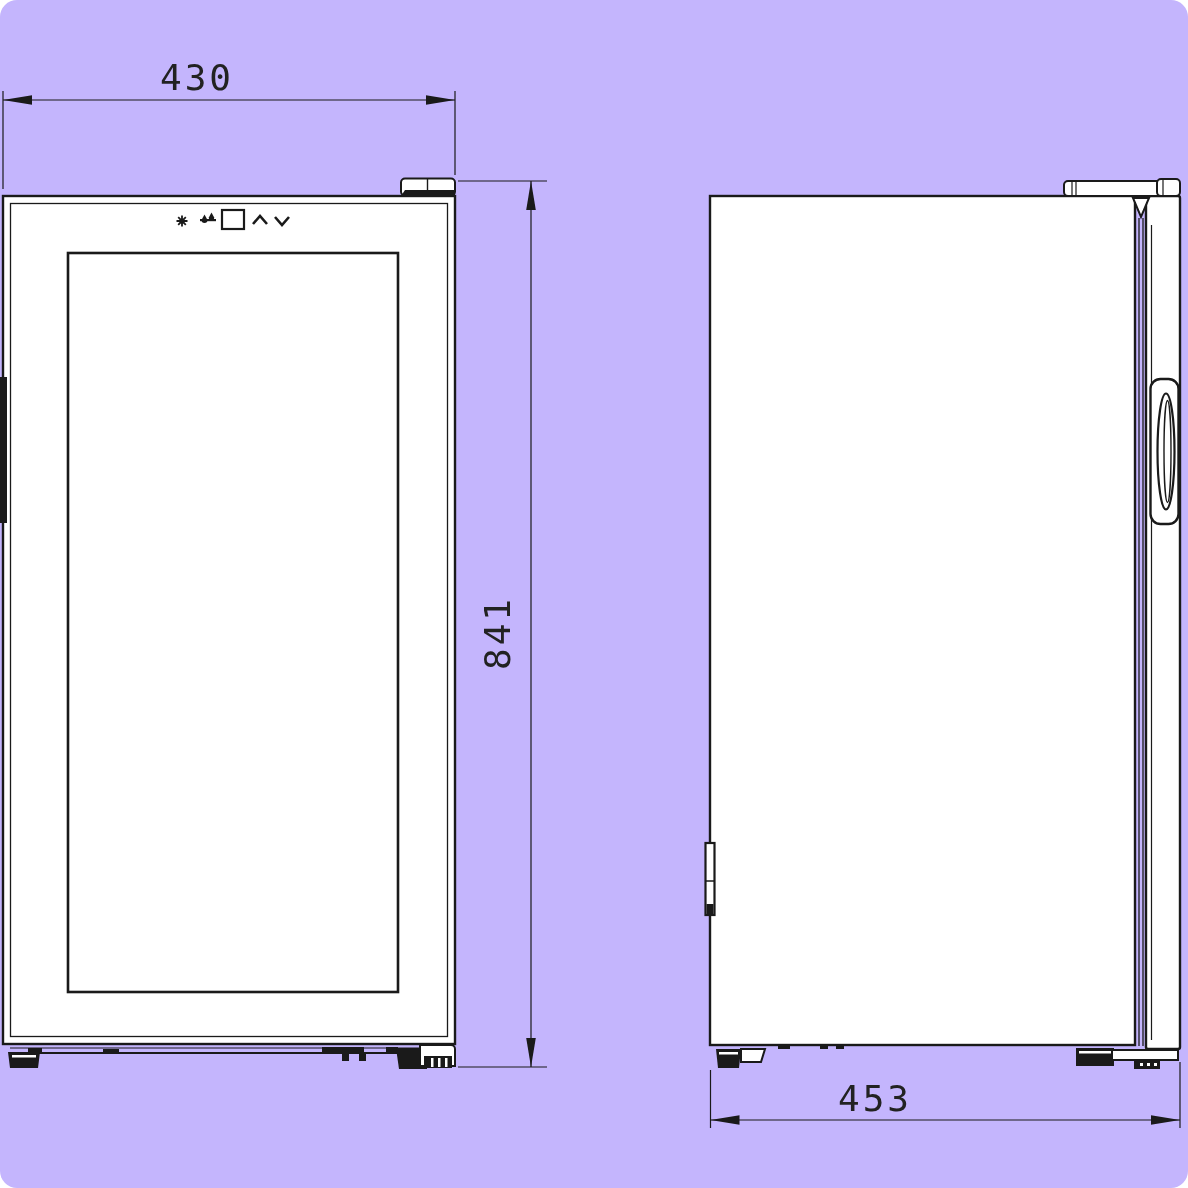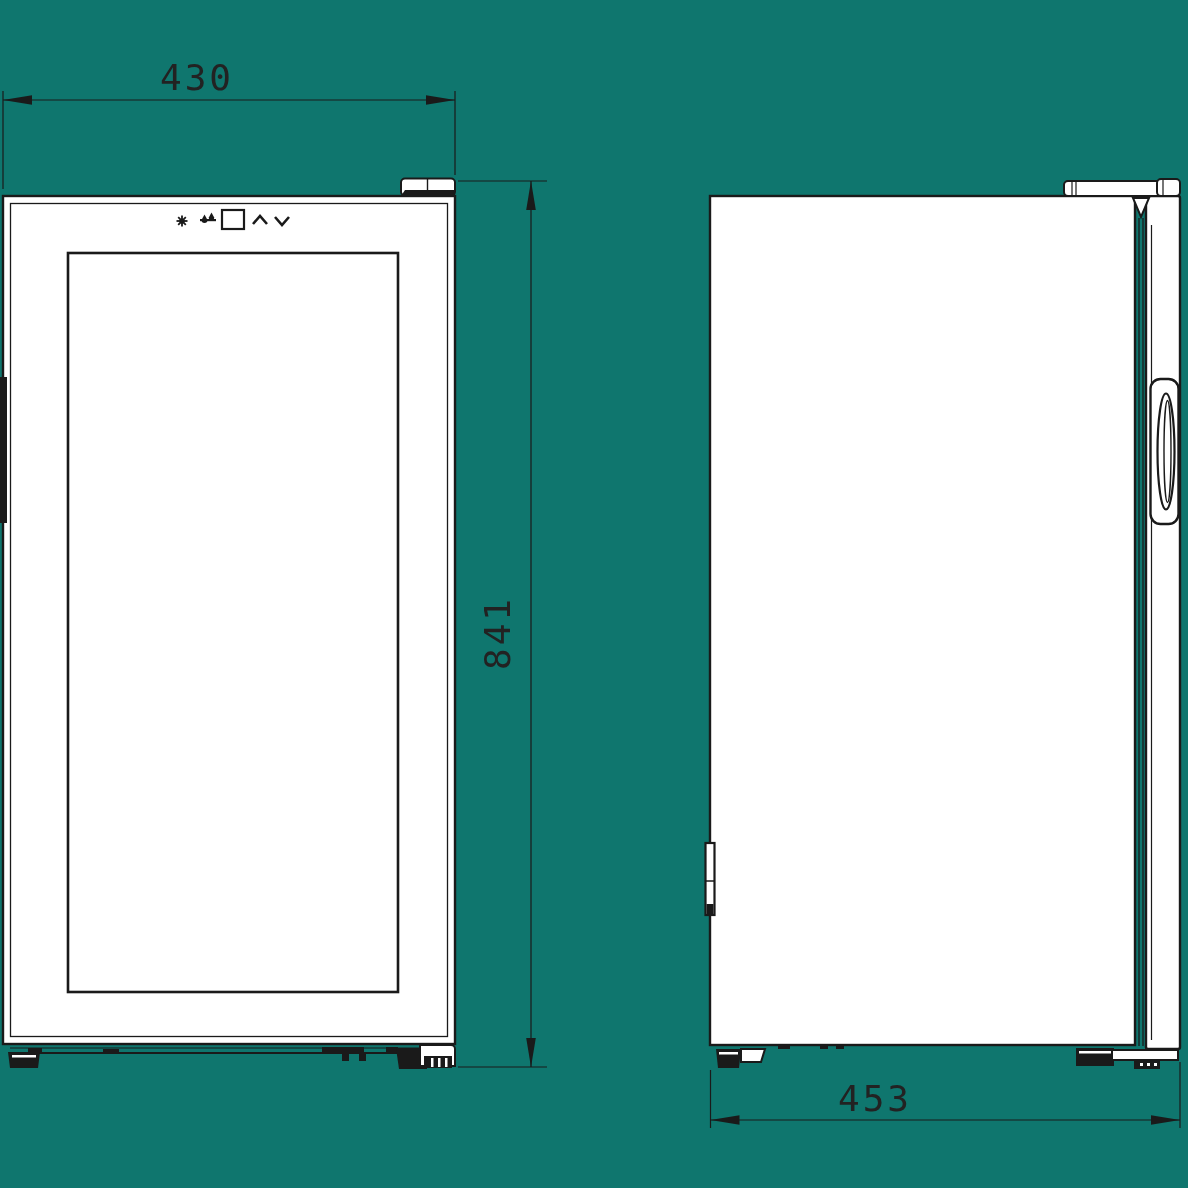--- a/index.html
+++ b/index.html
@@ -5,22 +5,23 @@
   html, body {
     margin: 0;
     padding: 0;
     background: #ffffff;
     font-family: "DejaVu Sans Mono", "Liberation Mono", monospace;
   }
   .canvas {
     position: relative;
     width: 1188px;
     height: 1188px;
-    background: #0f766e;
+    background: #c4b5fd;
     overflow: hidden;
+    border-radius: 17px;
   }
   svg { display: block; }
   .dim-text {
     font-family: "DejaVu Sans Mono", "Liberation Mono", monospace;
     font-size: 36px;
     letter-spacing: 3px;
     fill: #222222;
   }
 </style>
 </head>

